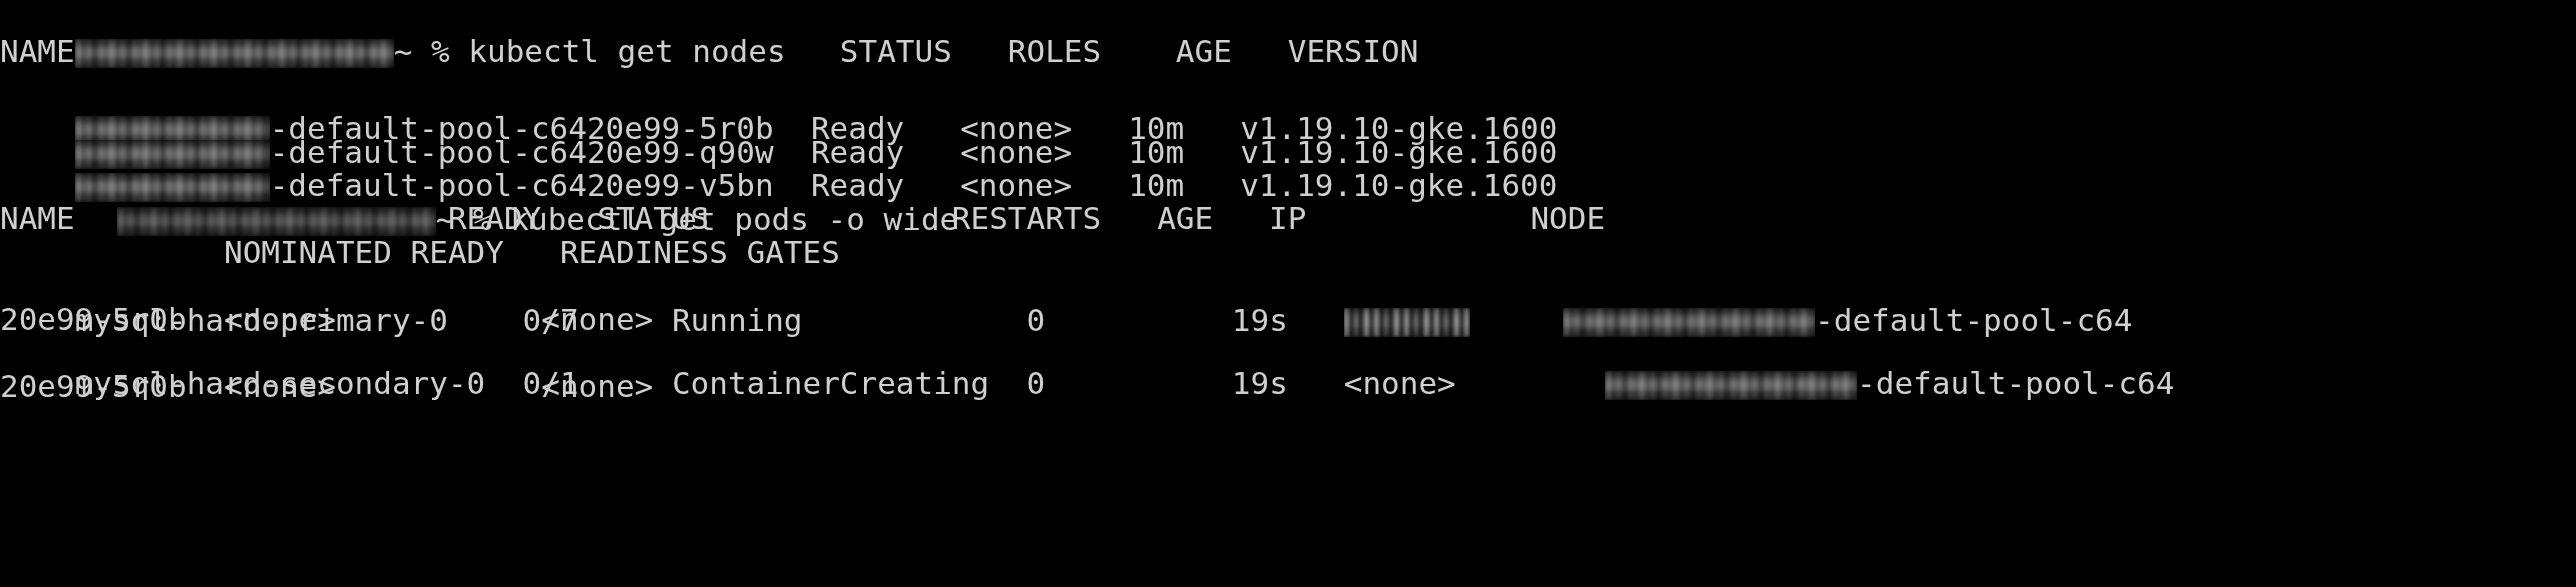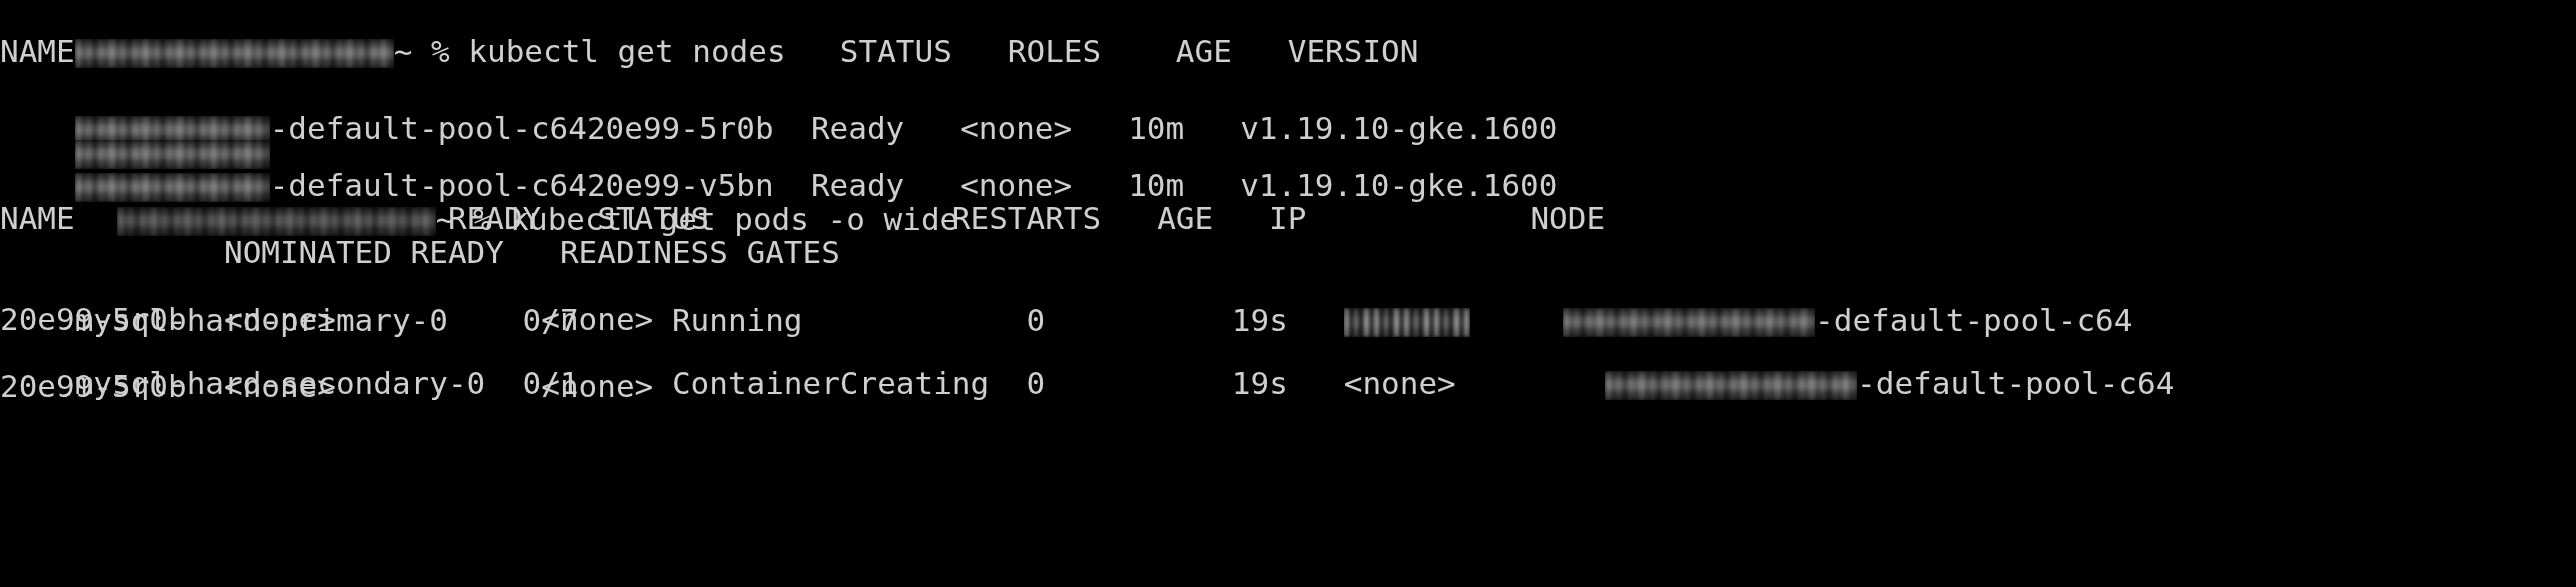--- a/index.html
+++ b/index.html
@@ -106,21 +106,21 @@
     <span class="redact" style="width:319px;"></span><span class="seg">~ % </span><span class="seg">kubectl get nodes</span>
   </div>
 
   <div class="term-line" style="top:34px;">NAME                                         STATUS   ROLES    AGE   VERSION</div>
 
   <div class="term-line" style="top:77px;">
     <span class="redact" style="width:195px;"></span><span class="seg">-default-pool-c6420e99-5r0b  Ready   &lt;none&gt;   10m   v1.19.10-gke.1600</span>
   </div>
 
   <div class="term-line" style="top:101px;">
-    <span class="redact" style="width:195px;"></span>
+    <span class="redact" style="width:195px;"></span><span class="seg">-default-pool-c6420e99-q90w  Ready   &lt;none&gt;   10m   v1.19.10-gke.1600</span>
   </div>
 
   <div class="term-line" style="top:134px;">
     <span class="redact" style="width:195px;"></span><span class="seg">-default-pool-c6420e99-v5bn  Ready   &lt;none&gt;   10m   v1.19.10-gke.1600</span>
   </div>
 
   <div class="term-line" style="top:168px;padding-left:42px;">
     <span class="redact dim" style="width:319px;"></span><span class="seg">~ % </span><span class="seg">kubectl get pods -o wide</span>
   </div>
 

